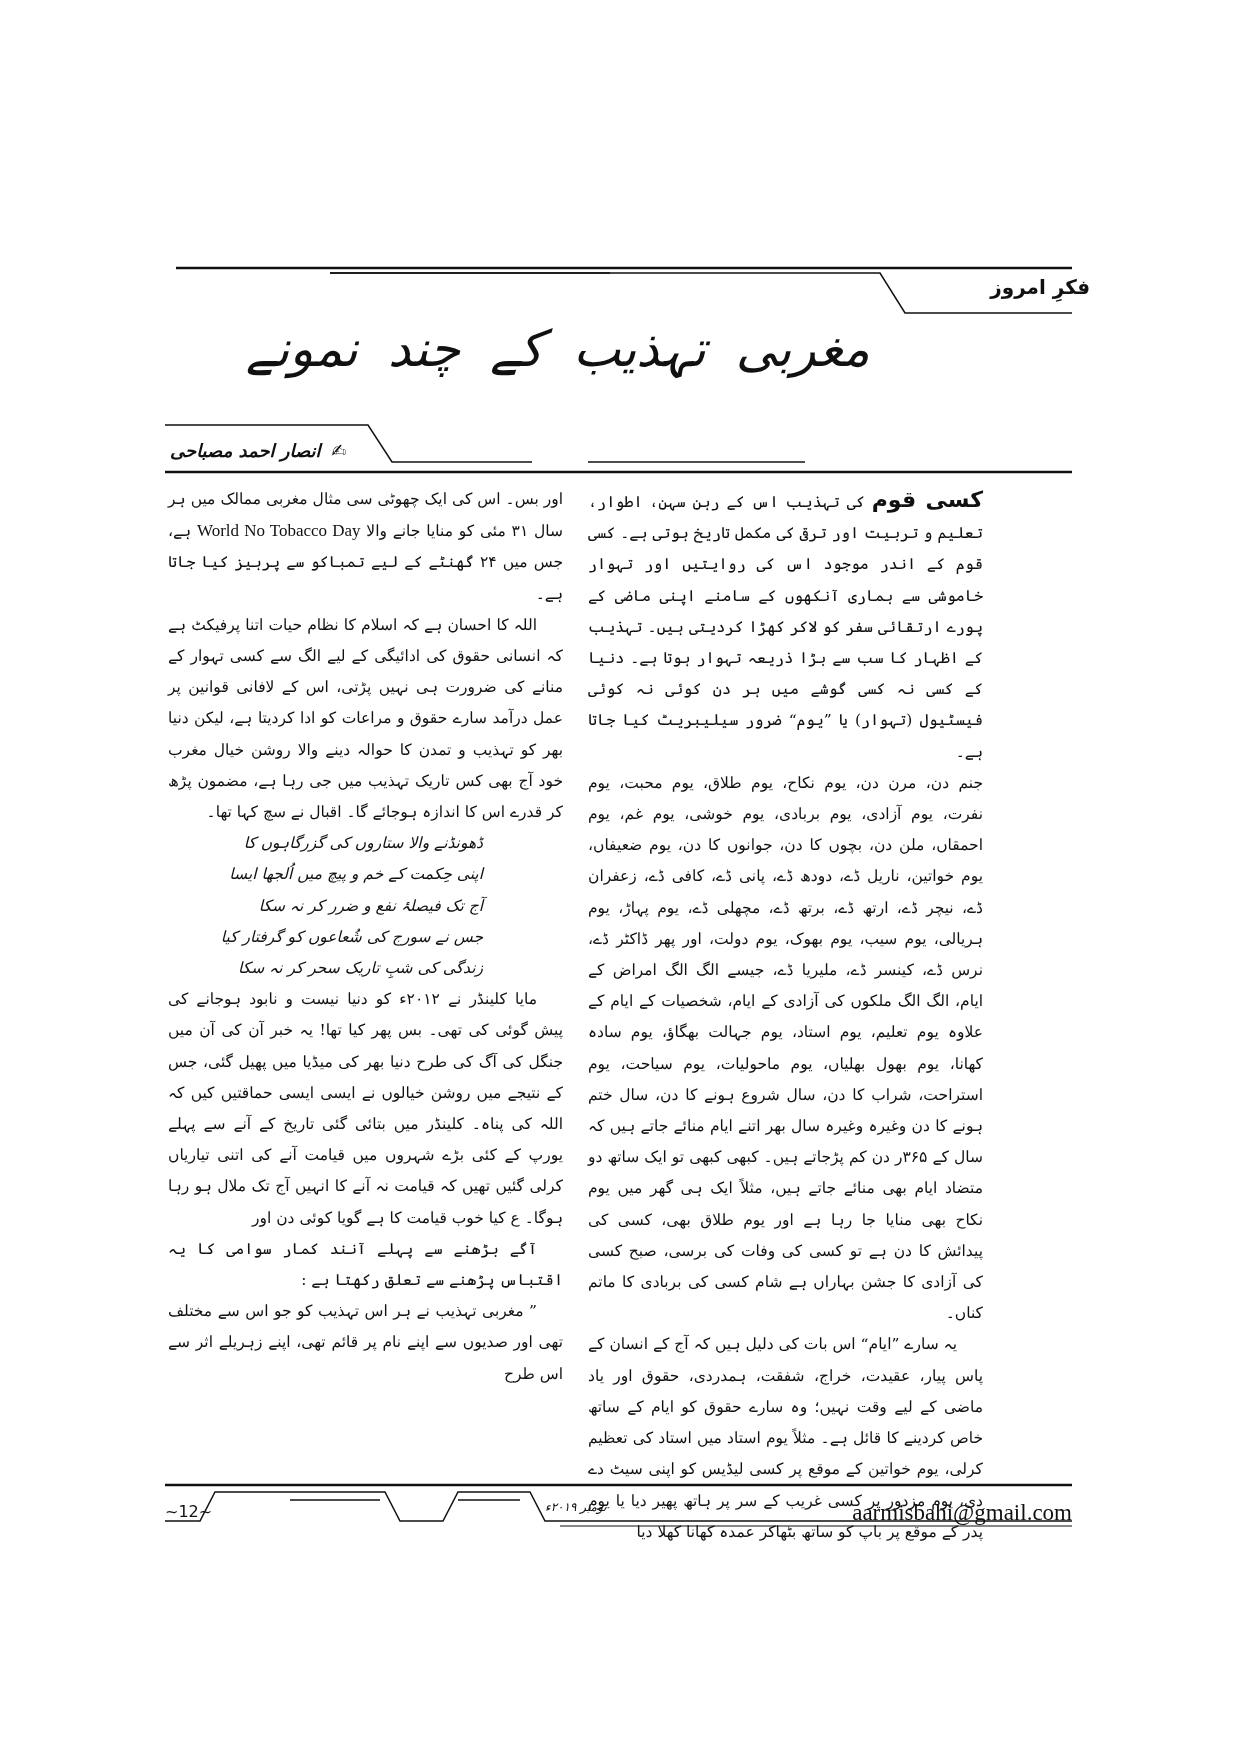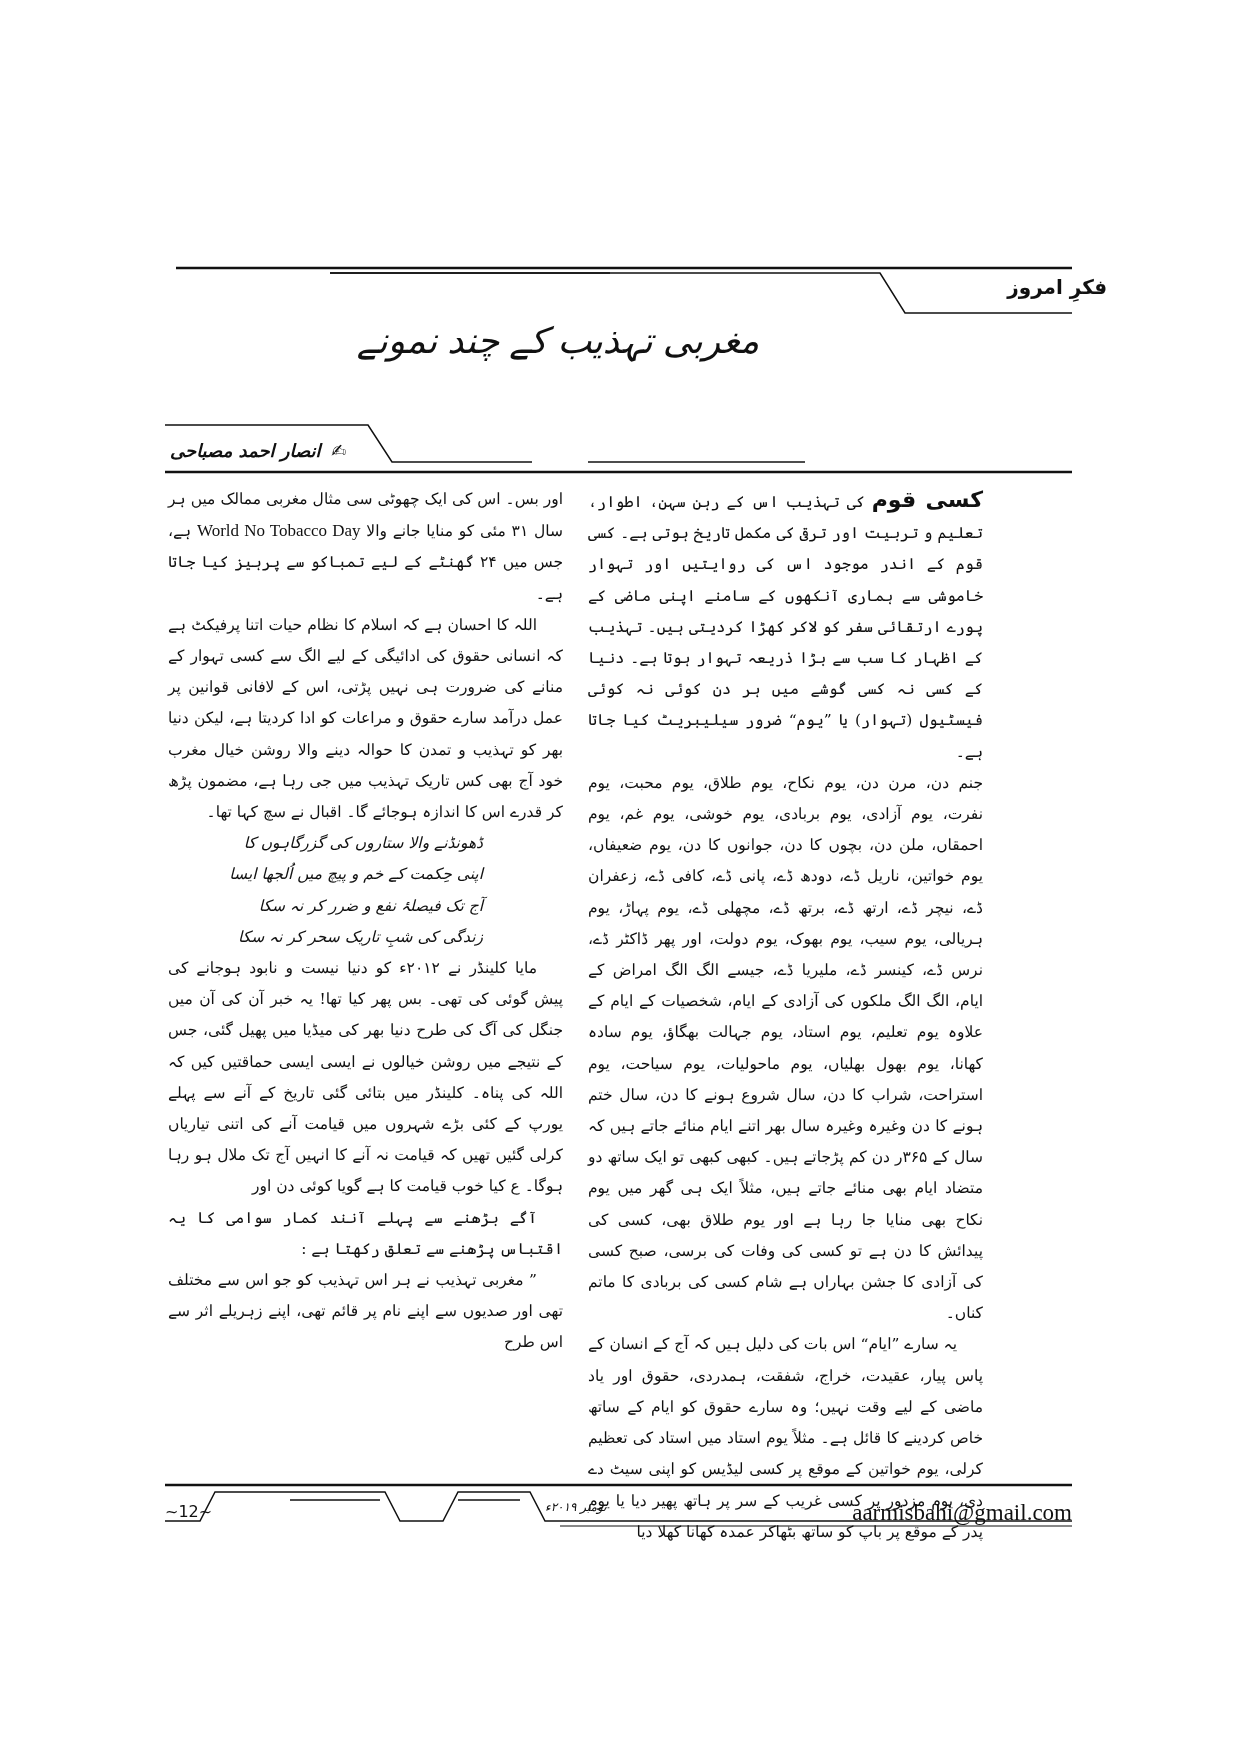--- a/index.html
+++ b/index.html
@@ -1,22 +1,22 @@
 <!DOCTYPE html>
 <html><head>
 <meta charset="utf-8">
 <style>
   html, body { margin: 0; padding: 0; background: #ffffff; }
   body { width: 1240px; height: 1754px; position: relative; overflow: hidden;
          font-family: "DejaVu Sans", sans-serif; color: #111; }
   
-  .section-label { position: absolute; right: 133px; top: 275px; font-weight: bold;
+  .section-label { position: absolute; right: 150px; top: 275px; font-weight: bold;
                    font-size: 20px; direction: rtl; }
   .title { position: absolute; left: 0; width: 1116px; top: 320px; text-align: center;
-           font-family: Liberation Sans, sans-serif; font-size: 36px; font-style: italic;
+           font-family: Liberation Mono, monospace; font-size: 50px; font-style: italic;
            direction: rtl; letter-spacing: 1px; }
   .byline { position: absolute; left: 170px; top: 440px; font-weight: bold; font-style: italic;
             font-size: 18px; direction: rtl; }
   .byline .pen { font-style: normal; margin-left: 4px; }
   
   .col { position: absolute; top: 484px; width: 395px; direction: rtl; text-align: justify;
          font-family: "DejaVu Serif", serif; font-size: 15.5px; line-height: 31.2px; }
   .col-right { left: 588px; }
   .col-left { left: 168px; }
   .col p { margin: 0; }
@@ -70,20 +70,21 @@
 
 <div class="col col-left">
   <p>
     <span>اور بس۔ اس کی ایک چھوٹی سی مثال مغربی ممالک میں ہر سال ۳۱ مئی کو منایا جانے والا </span><span class="ltr">World No Tobacco Day</span><span> ہے، جس میں ۲۴ گھنٹے کے لیے تمباکو سے پرہیز کیا جاتا ہے۔</span>
   </p>
   <p class="indent">اللہ کا احسان ہے کہ اسلام کا نظام حیات اتنا پرفیکٹ ہے کہ انسانی حقوق کی ادائیگی کے لیے الگ سے کسی تہوار کے منانے کی ضرورت ہی نہیں پڑتی، اس کے لافانی قوانین پر عمل درآمد سارے حقوق و مراعات کو ادا کردیتا ہے، لیکن دنیا بھر کو تہذیب و تمدن کا حوالہ دینے والا روشن خیال مغرب خود آج بھی کس تاریک تہذیب میں جی رہا ہے، مضمون پڑھ کر قدرے اس کا اندازہ ہوجائے گا۔ اقبال نے سچ کہا تھا۔</p>
   <div>
     <p class="verse">ڈھونڈنے والا ستاروں کی گزرگاہوں کا</p>
     <p class="verse">اپنی حِکمت کے خم و پیچ میں اُلجھا ایسا</p>
     <p class="verse">آج تک فیصلۂ نفع و ضرر کر نہ سکا</p>
+    <p class="verse">جس نے سورج کی شُعاعوں کو گرفتار کیا</p>
     <p class="verse">زندگی کی شبِ تاریک سحر کر نہ سکا</p>
   </div>
   <p class="indent">مایا کلینڈر نے ۲۰۱۲ء کو دنیا نیست و نابود ہوجانے کی پیش گوئی کی تھی۔ بس پھر کیا تھا! یہ خبر آن کی آن میں جنگل کی آگ کی طرح دنیا بھر کی میڈیا میں پھیل گئی، جس کے نتیجے میں روشن خیالوں نے ایسی ایسی حماقتیں کیں کہ اللہ کی پناہ۔ کلینڈر میں بتائی گئی تاریخ کے آنے سے پہلے یورپ کے کئی بڑے شہروں میں قیامت آنے کی اتنی تیاریاں کرلی گئیں تھیں کہ قیامت نہ آنے کا انہیں آج تک ملال ہو رہا ہوگا۔ ع     کیا خوب قیامت کا ہے گویا کوئی دن اور</p>
   <p class="indent">آگے بڑھنے سے پہلے آنند کمار سوامی کا یہ اقتباس پڑھنے سے تعلق رکھتا ہے :</p>
   <p class="indent">” مغربی تہذیب نے ہر اس تہذیب کو جو اس سے مختلف تھی اور صدیوں سے اپنے نام پر قائم تھی، اپنے زہریلے اثر سے اس طرح</p>
 </div>
 
 <div class="footer-text email">aarmisbahi@gmail.com</div>
 <div class="footer-text date">نومبر ۲۰۱۹ء</div>
 <div class="footer-text pageno">~12~</div>

